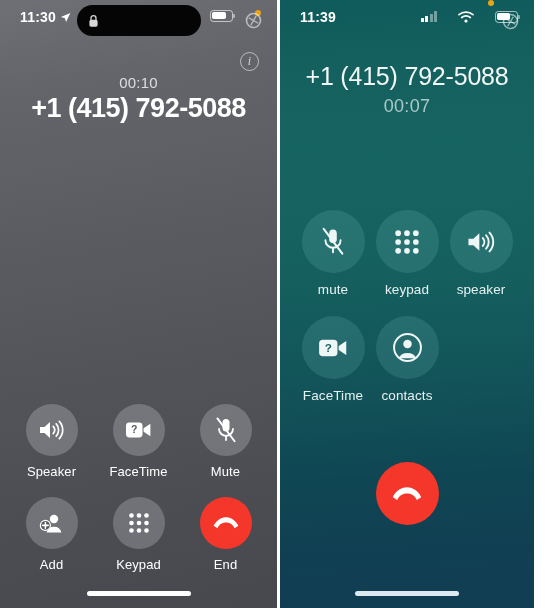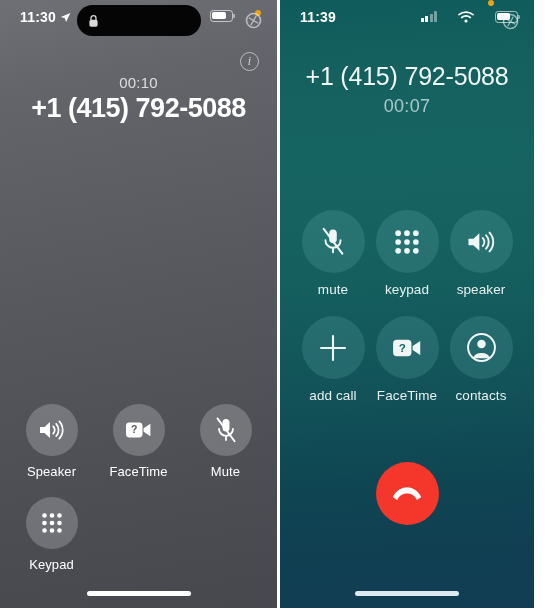--- a/index.html
+++ b/index.html
@@ -179,40 +179,60 @@
           <svg width="24" height="26" viewBox="0 0 24 26">
             <rect x="8.5" y="2" width="7" height="12.5" rx="3.5" fill="#ffffff"></rect>
             <path d="M5 11.8 a7 7 0 0 0 14 0" fill="none" stroke="#ffffff" stroke-width="1.8" stroke-linecap="round"></path>
             <path d="M12 18.8 v4.2" stroke="#ffffff" stroke-width="1.8" stroke-linecap="round"></path>
             <path d="M3.4 1.4 L20.6 24.2" stroke="#ffffff" stroke-width="1.9" stroke-linecap="round"></path>
           </svg>
         </div>
         <div class="lbl">Mute</div>
       </div>
 
+      <div class="cell">
+        <div class="circ circ-l">
+          <svg width="26" height="24" viewBox="0 0 26 24">
+            <circle cx="15" cy="8" r="4.2" fill="#ffffff"></circle>
+            <path d="M7.6 21.6 a7.6 7.6 0 0 1 14.8 0 Z" fill="#ffffff"></path>
+            <circle cx="6.4" cy="14.4" r="5.6" fill="#ffffff"></circle>
+            <circle cx="6.4" cy="14.4" r="4.4" fill="#55575d"></circle>
+            <path d="M6.4 11.6 v5.6 M3.6 14.4 h5.6" stroke="#ffffff" stroke-width="1.6" stroke-linecap="round"></path>
+          </svg>
+        </div>
+        <div class="lbl">Add</div>
+      </div>
 
       <div class="cell">
         <div class="circ circ-l">
           <svg width="22" height="22" viewBox="0 0 22 22">
             <g fill="#ffffff">
               <circle cx="3.5" cy="3.5" r="2.3"></circle>
                 <circle cx="11" cy="3.5" r="2.3"></circle>
                 <circle cx="18.5" cy="3.5" r="2.3"></circle>
               <circle cx="3.5" cy="11" r="2.3"></circle>
                 <circle cx="11" cy="11" r="2.3"></circle>
                 <circle cx="18.5" cy="11" r="2.3"></circle>
               <circle cx="3.5" cy="18.5" r="2.3"></circle>
                 <circle cx="11" cy="18.5" r="2.3"></circle>
                 <circle cx="18.5" cy="18.5" r="2.3"></circle>
             </g>
           </svg>
         </div>
         <div class="lbl">Keypad</div>
       </div>
 
+      <div class="cell">
+        <div class="circ circ-end-l">
+          <svg width="28" height="14" viewBox="0 0 28 14">
+            <path d="M1.6 9.8 C4.6 3.6 10 1.2 14 1.2 C18 1.2 23.4 3.6 26.4 9.8 L22.6 12.2 C20.6 8.2 17.4 6.6 14 6.6 C10.6 6.6 7.4 8.2 5.4 12.2 Z" fill="#ffffff"></path>
+          </svg>
+        </div>
+        <div class="lbl">End</div>
+      </div>
 
     </div>
 
     <div class="home-ind"></div>
   </div>
 
   <div class="divider"></div>
 
   <div class="phone phone-right">
 
@@ -290,28 +310,20 @@
           <svg width="30" height="24" viewBox="0 0 27 22">
             <path d="M2 8 h4.5 L12 3 v16 L6.5 14 H2 Z" fill="#eef6f6"></path>
             <path d="M15.2 7.4 a5.5 5.5 0 0 1 0 7.2" fill="none" stroke="#eef6f6" stroke-width="1.8" stroke-linecap="round"></path>
             <path d="M18.2 4.9 a9 9 0 0 1 0 12.2" fill="none" stroke="#eef6f6" stroke-width="1.8" stroke-linecap="round"></path>
             <path d="M21.3 2.4 a12.6 12.6 0 0 1 0 17.2" fill="none" stroke="#eef6f6" stroke-width="1.8" stroke-linecap="round"></path>
           </svg>
         </div>
         <div class="lbl-r">speaker</div>
       </div>
 
-      <div class="cell">
-        <div class="circ circ-r">
-          <svg width="30" height="30" viewBox="0 0 30 30">
-            <path d="M15 3 v24 M3 15 h24" stroke="#eef6f6" stroke-width="2.1" stroke-linecap="round"></path>
-          </svg>
-        </div>
-        <div class="lbl-r">add call</div>
-      </div>
 
       <div class="cell">
         <div class="circ circ-r">
           <svg width="30" height="20" viewBox="0 0 27 18">
             <rect x="1" y="1.6" width="16.5" height="14.8" rx="3.4" fill="#eef6f6"></rect>
             <path d="M18.6 7.2 L25.4 2.7 v12.6 l-6.8 -4.5 Z" fill="#eef6f6"></path>
             <text x="9.2" y="12.4" font-family="Liberation Sans, sans-serif" font-size="10.5" font-weight="bold" fill="#17625f" text-anchor="middle">?</text>
           </svg>
         </div>
         <div class="lbl-r">FaceTime</div>

